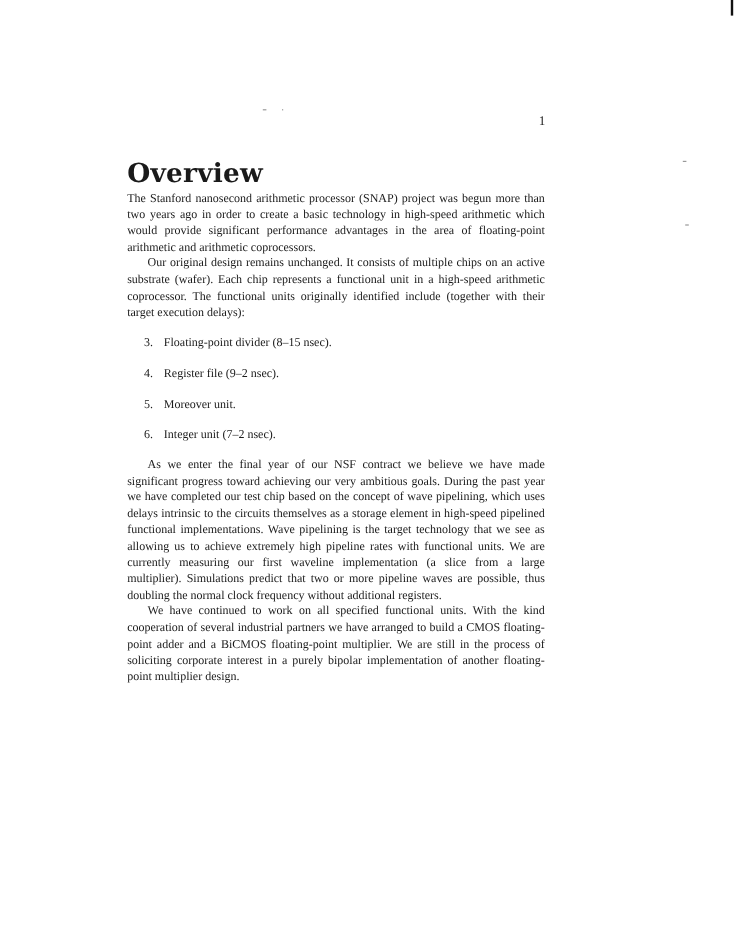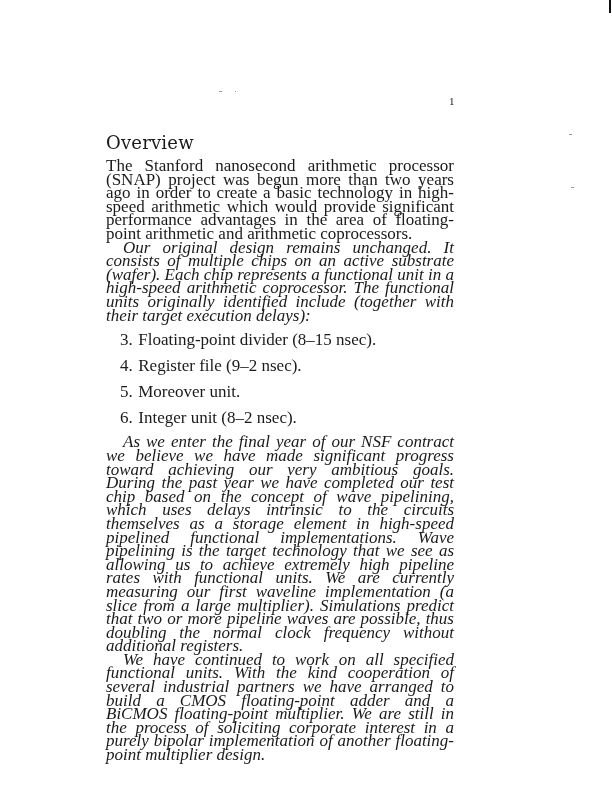--- a/index.html
+++ b/index.html
@@ -2,24 +2,24 @@
 <html><head>
 <meta charset="utf-8">
 <style>
   html, body { margin: 0; padding: 0; background: #ffffff; }
   body { width: 612px; height: 791px; position: relative; overflow: hidden;
          font-family: "DejaVu Serif", "Liberation Serif", serif; color: #1a1a1a; }
   .page { position: absolute; left: 0; top: 0; width: 612px; height: 791px; }
   .edge-mark { position: absolute; right: 1px; top: 0; width: 2px; height: 13px; background: #111; }
   .speck { position: absolute; width: 3px; height: 1px; background: #999; }
   .page-number { position: absolute; left: 449px; top: 95px; font-size: 11px; font-family: "Liberation Serif", serif; }
-  .title { position: absolute; left: 106px; top: 132px; font-size: 18px; font-weight: normal; font-family: "DejaVu Serif", serif; letter-spacing: 0.2px; }
-  .body { position: absolute; left: 106px; top: 159px; width: 348px; font-family: "Liberation Serif", serif; font-size: 17px; line-height: 13.6px; text-align: justify; }
+  .title { position: absolute; left: 106px; top: 132px; font-size: 22px; font-weight: bold; font-family: "DejaVu Serif", serif; letter-spacing: 0.2px; }
+  .body { position: absolute; left: 106px; top: 159px; width: 348px; font-family: "Liberation Serif", serif; font-size: 10px; line-height: 13.6px; text-align: justify; }
   .body p { margin: 0; }
-  .body p.indent { text-indent: 17px; font-style: italic; }
+  .body p.indent { text-indent: 17px; }
   ol.units { list-style: none; margin: 11px 0 11px 0; padding: 0 0 0 14px; }
   ol.units li { margin: 0 0 12.3px 0; }
   ol.units li:last-child { margin-bottom: 0; }
   .num { display: inline-block; width: 14px; }
 </style>
 </head>
 <body>
 
 <div class="page">
   <div class="edge-mark"></div>
@@ -32,19 +32,19 @@
   <div class="title">Overview</div>
 
   <div class="body">
     <p>The Stanford nanosecond arithmetic processor (SNAP) project was begun more than two years ago in order to create a basic technology in high-speed arithmetic which would provide significant performance advantages in the area of floating-point arithmetic and arithmetic coprocessors.</p>
     <p class="indent">Our original design remains unchanged. It consists of multiple chips on an active substrate (wafer). Each chip represents a functional unit in a high-speed arithmetic coprocessor. The functional units originally identified include (together with their target execution delays):</p>
 
     <ol class="units">
       <li><span class="num">3.</span> <span>Floating-point divider  (8–15 nsec).</span></li>
       <li><span class="num">4.</span> <span>Register file  (9–2 nsec).</span></li>
       <li><span class="num">5.</span> <span>Moreover unit.</span></li>
-      <li><span class="num">6.</span> <span>Integer unit  (8–2 nsec).</span></li>
+      <li><span class="num">6.</span> <span>Integer unit  (7–2 nsec).</span></li>
     </ol>
 
     <p class="indent">As we enter the final year of our NSF contract we believe we have made significant progress toward achieving our very ambitious goals. During the past year we have completed our test chip based on the concept of wave pipelining, which uses delays intrinsic to the circuits themselves as a storage element in high-speed pipelined functional implementations. Wave pipelining is the target technology that we see as allowing us to achieve extremely high pipeline rates with functional units. We are currently measuring our first waveline implementation (a slice from a large multiplier). Simulations predict that two or more pipeline waves are possible, thus doubling the normal clock frequency without additional registers.</p>
     <p class="indent">We have continued to work on all specified functional units. With the kind cooperation of several industrial partners we have arranged to build a CMOS floating-point adder and a BiCMOS floating-point multiplier. We are still in the process of soliciting corporate interest in a purely bipolar implementation of another floating-point multiplier design.</p>
   </div>
 </div>
 
 </body></html>

